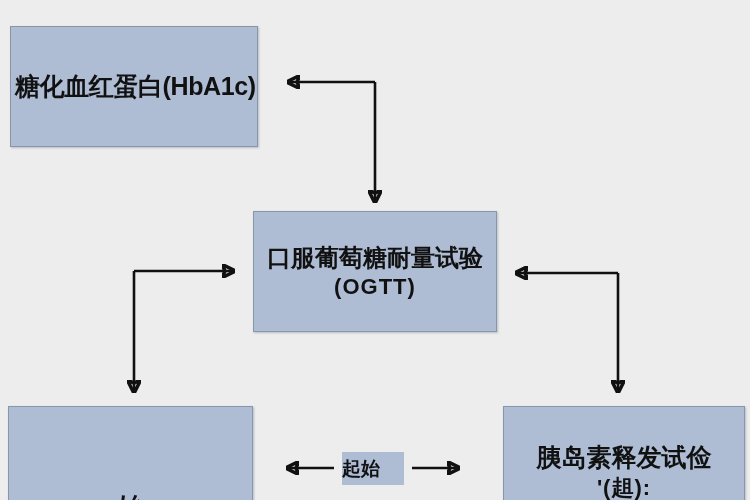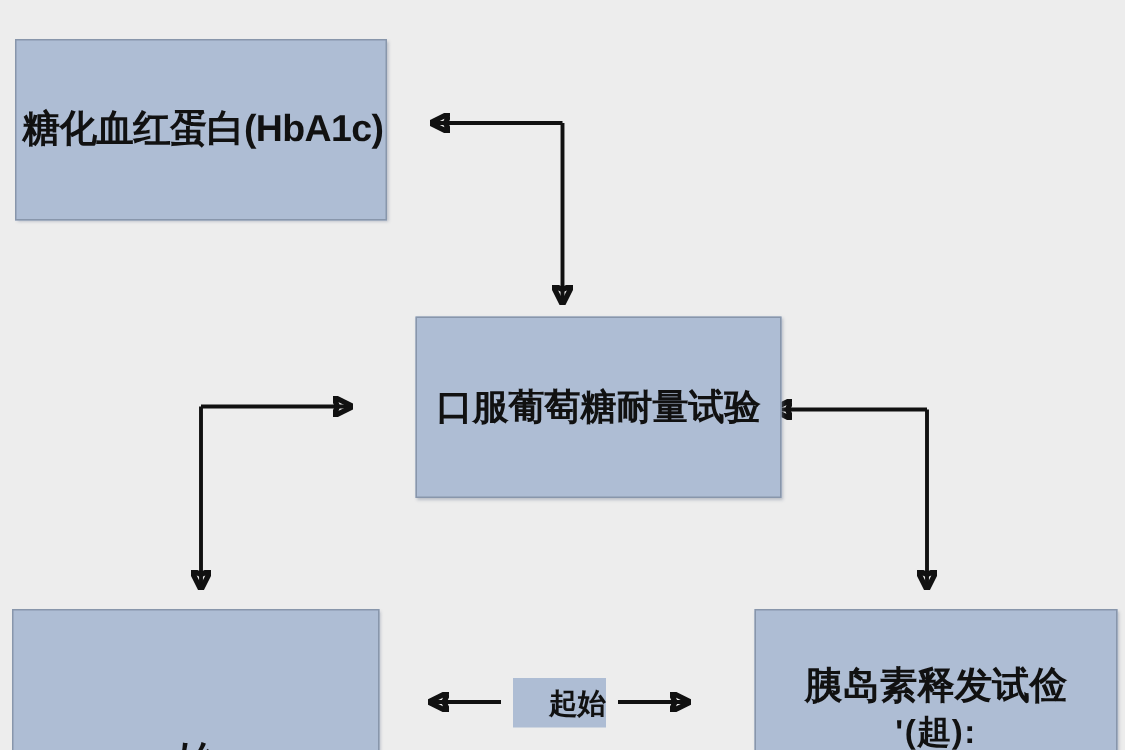--- a/index.html
+++ b/index.html
@@ -51,21 +51,20 @@
   #node-hba1c .node-text {
     white-space: nowrap;
     letter-spacing: -0.4px;
   }
   #node-ogtt {
     left: 253px;
     top: 211px;
     width: 244px;
     height: 121px;
     font-size: 24px;
-    margin-left: 24px;
   }
   #node-bottom-left {
     left: 8px;
     top: 406px;
     width: 245px;
     height: 122px;
     font-size: 26px;
     align-items: flex-end;
   }
   #node-bottom-left .node-text {
@@ -89,21 +88,21 @@
   }
   .start-chip {
     position: absolute;
     left: 342px;
     top: 452px;
     width: 62px;
     height: 33px;
     background: #aebdd4;
     display: flex;
     align-items: center;
-    justify-content: flex-end;
+    justify-content: flex-start;
     color: #111111;
     font-weight: bold;
     font-size: 19px;
     box-sizing: border-box;
   }
   svg.edges {
     position: absolute;
     left: 0;
     top: 0;
     width: 750px;
@@ -151,20 +150,21 @@
     </g>
   </svg>
 
   <div class="node" id="node-hba1c">
     <span class="node-text">糖化血红蛋白(HbA1c)</span>
   </div>
 
   <div class="node" id="node-ogtt">
     <span class="node-text">
       <span>口服葡萄糖耐量试验</span>
+      <span class="node-sub">(OGTT)</span>
     </span>
   </div>
 
   <div class="node" id="node-bottom-left">
     <span class="node-text">始</span>
   </div>
 
   <div class="node" id="node-insulin">
     <span class="node-text">
       <span>胰岛素释发试俭</span>

